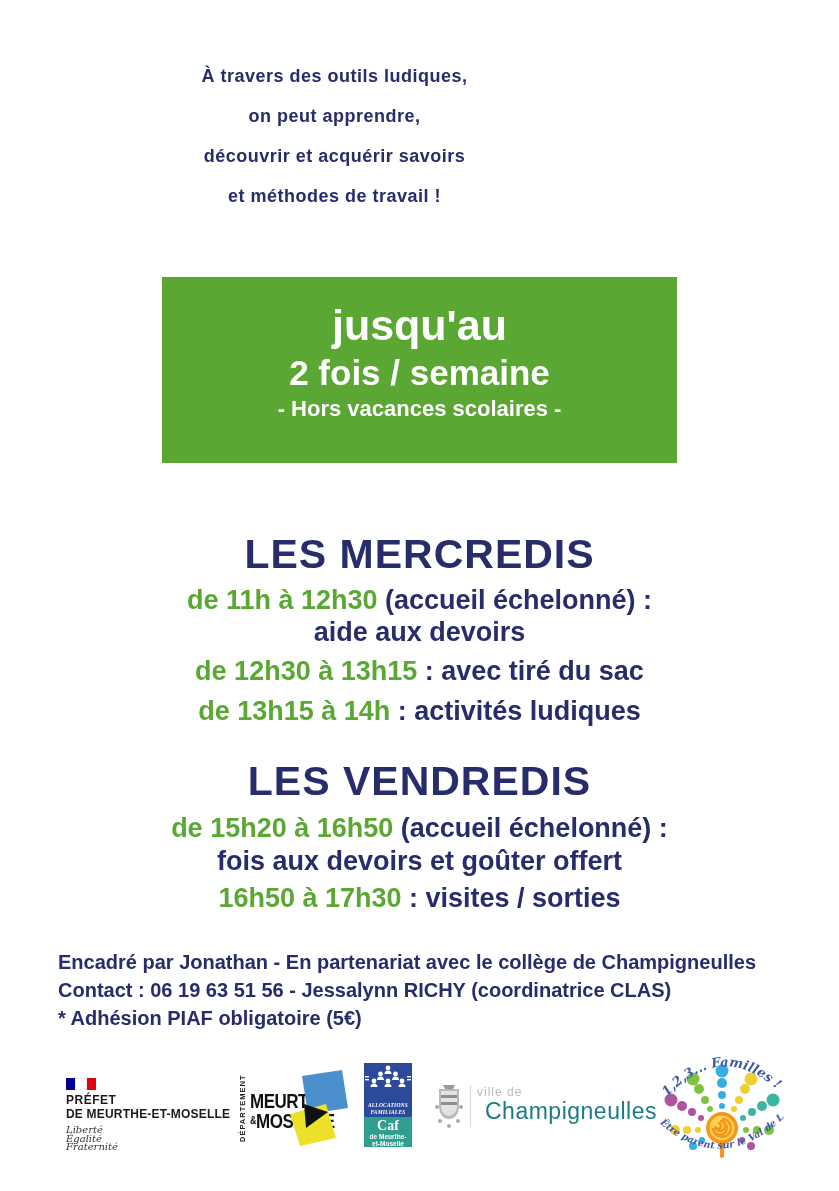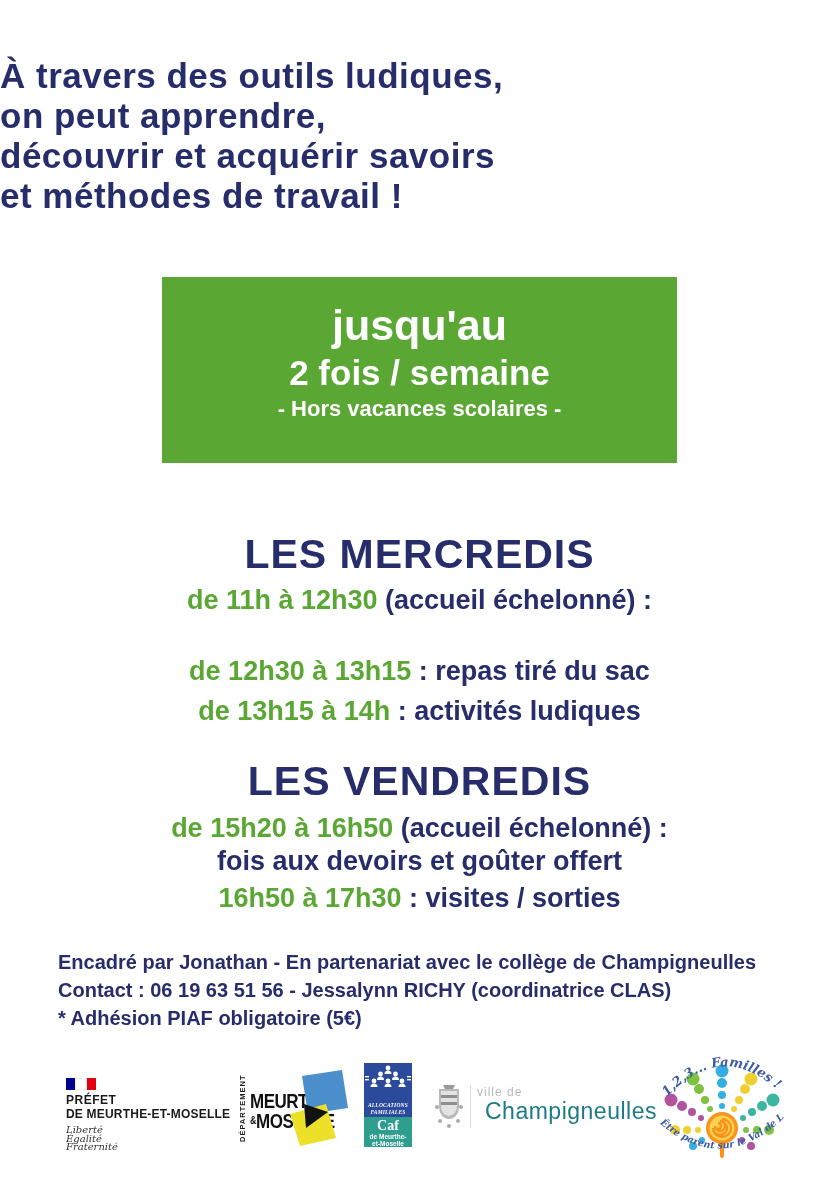--- a/index.html
+++ b/index.html
@@ -8,22 +8,22 @@
     background:#ffffff;
     font-family:"Liberation Sans", sans-serif;
     position:relative;
     overflow:hidden;
   }
   .page{position:absolute;inset:0;background:#fff;}
 
   
   .intro{
     position:absolute;top:56px;left:0;width:669px;
-    color:var(--navy);
-    font-weight:700;font-size:35px;line-height:40px;
+    text-align:center;color:var(--navy);
+    font-weight:700;font-size:18px;line-height:40px;
     letter-spacing:0.5px;
   }
 
   
   .banner{
     position:absolute;left:162px;top:277px;width:515px;height:186px;
     background:var(--green);color:#fff;text-align:center;
   }
   .banner .l1{font-size:43px;font-weight:700;line-height:52px;margin-top:22px;}
   .banner .l2{font-size:48px;font-weight:700;line-height:56px;letter-spacing:1px;}
@@ -106,22 +106,25 @@
   <div class="banner" data-interactable="false">
     <div class="l1" data-interactable="false">jusqu'au</div>
     <div class="l3" data-interactable="false">2 fois / semaine</div>
     <div class="l4" data-interactable="false">- Hors vacances scolaires -</div>
   </div>
 
   <h2 class="sec-title" style="top:531px" data-interactable="false">LES MERCREDIS</h2>
   <div class="sched-line" style="top:585px" data-interactable="false">
     <span class="time" data-interactable="false">de 11h à 12h30</span><span data-interactable="false"> (accueil échelonné) :</span>
   </div>
+  <div class="sched-line" style="top:617px" data-interactable="false">
+    <span data-interactable="false">aide aux devoirs</span>
+  </div>
   <div class="sched-line" style="top:656px" data-interactable="false">
-    <span class="time" data-interactable="false">de 12h30 à 13h15</span><span data-interactable="false"> : repas tiré du sac</span>
+    <span class="time" data-interactable="false">de 12h30 à 13h15</span><span data-interactable="false"> : avec tiré du sac</span>
   </div>
   <div class="sched-line" style="top:696px" data-interactable="false">
     <span class="time" data-interactable="false">de 13h15 à 14h</span><span data-interactable="false"> : activités ludiques</span>
   </div>
 
   <h2 class="sec-title" style="top:758px" data-interactable="false">LES VENDREDIS</h2>
   <div class="sched-line" style="top:813px" data-interactable="false">
     <span class="time" data-interactable="false">de 15h20 à 16h50</span><span data-interactable="false"> (accueil échelonné) :</span>
   </div>
   <div class="sched-line" style="top:846px" data-interactable="false">

